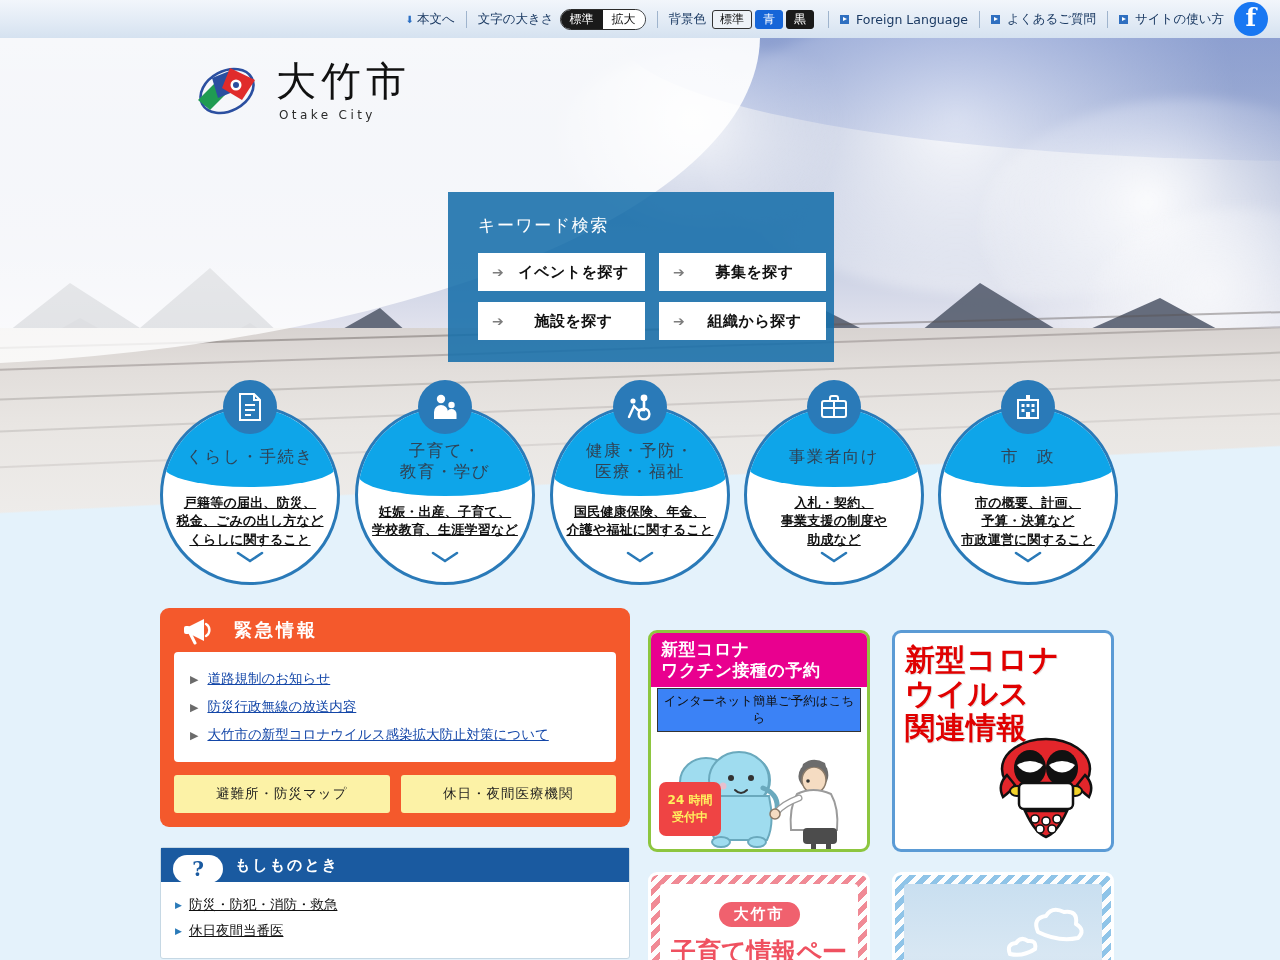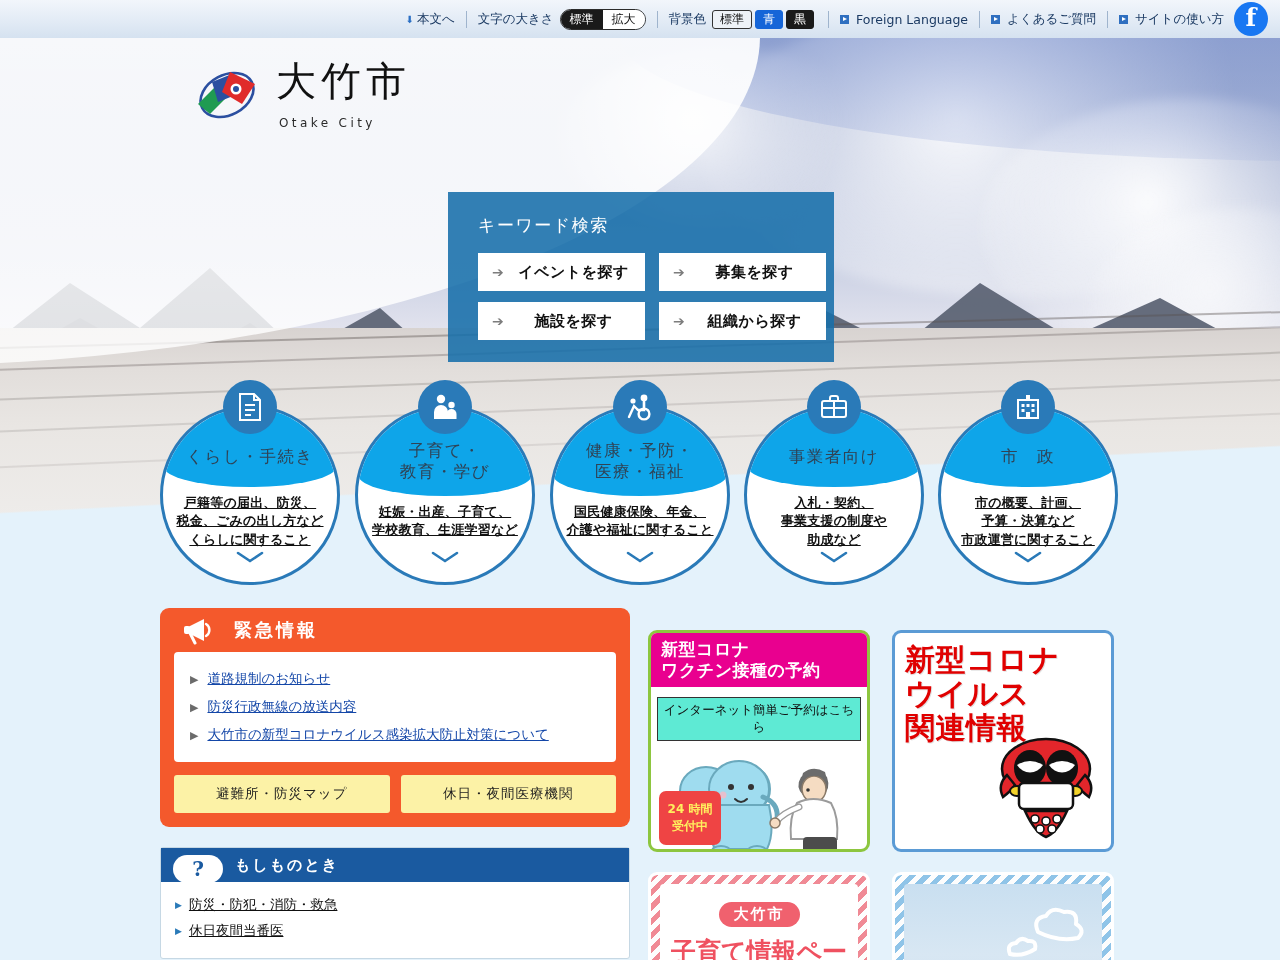--- a/index.html
+++ b/index.html
@@ -102,21 +102,21 @@
   .logo {
     position: absolute; top: 60px; left: 192px;
     display: flex; align-items: center; gap: 14px; z-index: 12;
   }
   .logo-mark { width: 70px; height: 62px; flex: none; }
   .logo-text { display: flex; flex-direction: column; }
   .logo-jp {
     font-size: 40px; letter-spacing: 5px; color: #111; line-height: 1.08;
     font-family: "DejaVu Sans", "Liberation Sans", sans-serif; font-weight: 500;
   }
-  .logo-en { font-size: 12px; letter-spacing: 3.4px; color: #2a2a2a; margin-top: 13px; margin-left: 3px; }
+  .logo-en { font-size: 12px; letter-spacing: 3.4px; color: #2a2a2a; margin-top: 4px; margin-left: 3px; }
 
   
   .search-panel {
     position: absolute; top: 192px; left: 448px;
     width: 386px; height: 170px;
     background: rgba(23,110,170,.88);
     z-index: 14; padding: 22px 24px 0 30px;
   }
   .search-title { color: #fff; font-size: 17px; letter-spacing: 1.5px; margin-bottom: 16px; }
   .search-grid { display: grid; grid-template-columns: 167px 167px; gap: 11px 14px; }
@@ -204,22 +204,22 @@
   .moshi-li a { color: #101010; font-size: 13.5px; text-decoration: underline; }
 
   
   .ban-grid { display: grid; grid-template-columns: 222px 222px; gap: 20px 22px; }
   .banner { width: 222px; height: 222px; border-radius: 9px; overflow: hidden; cursor: pointer; position: relative; }
 
   .ban-vax { border: 3px solid #8dc63f; background: #fff; }
   .vax-head { background: #e9008f; color: #fff; padding: 6px 8px 7px 10px; }
   .vax-h1 { font-size: 17px; font-weight: bold; line-height: 1.22; letter-spacing: .5px; }
   .vax-sub {
-    border: 1px solid #333; margin: 10px 6px 0 6px; padding: 4px 0;
-    text-align: center; font-size: 12.5px; color: #111; background: #5eead4;
+    border: 1px solid #333; margin: 1px 6px 0 6px; padding: 4px 0;
+    text-align: center; font-size: 12.5px; color: #111; background: #3b82f6;
   }
   .vax-art { position: relative; height: 118px; }
   .vax-24 {
     position: absolute; left: 8px; bottom: 14px; width: 62px; height: 54px;
     background: #ef4444; border-radius: 7px; color: #ffef5e;
     display: flex; flex-direction: column; align-items: center; justify-content: center;
     font-size: 12px; line-height: 1.45; font-weight: bold;
   }
 
   .ban-corona { border: 3px solid #5b9bd5; background: #fff; padding: 10px 0 0 10px; }

